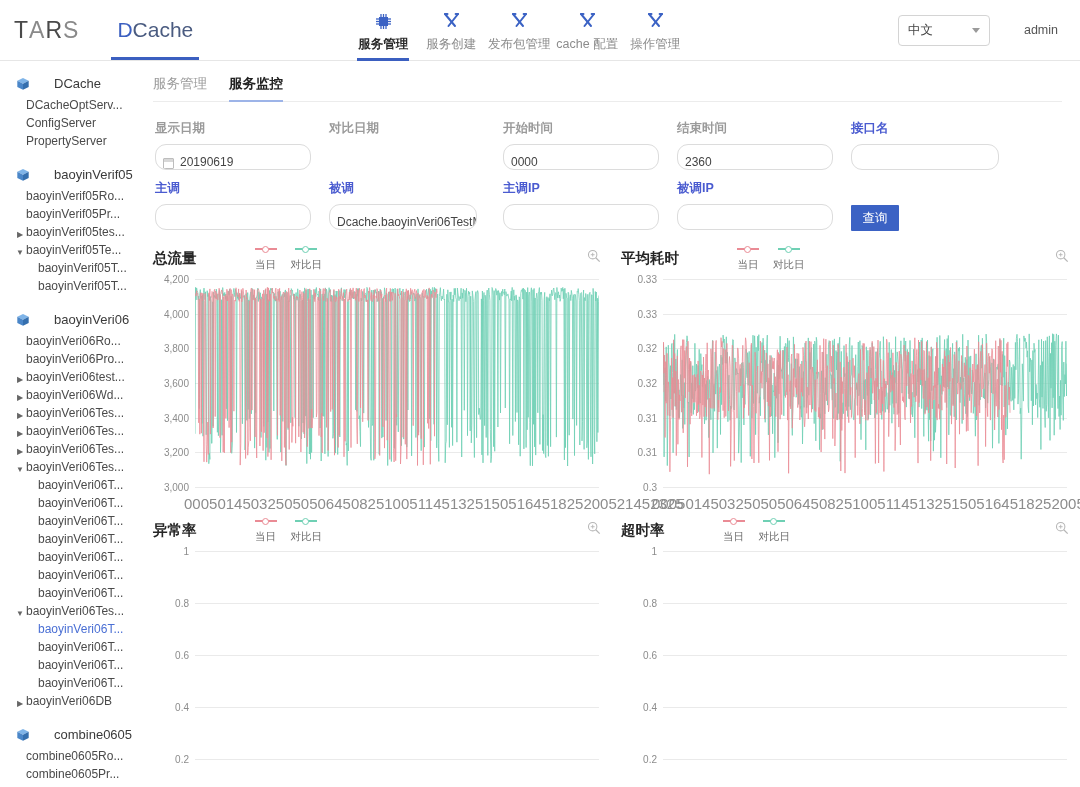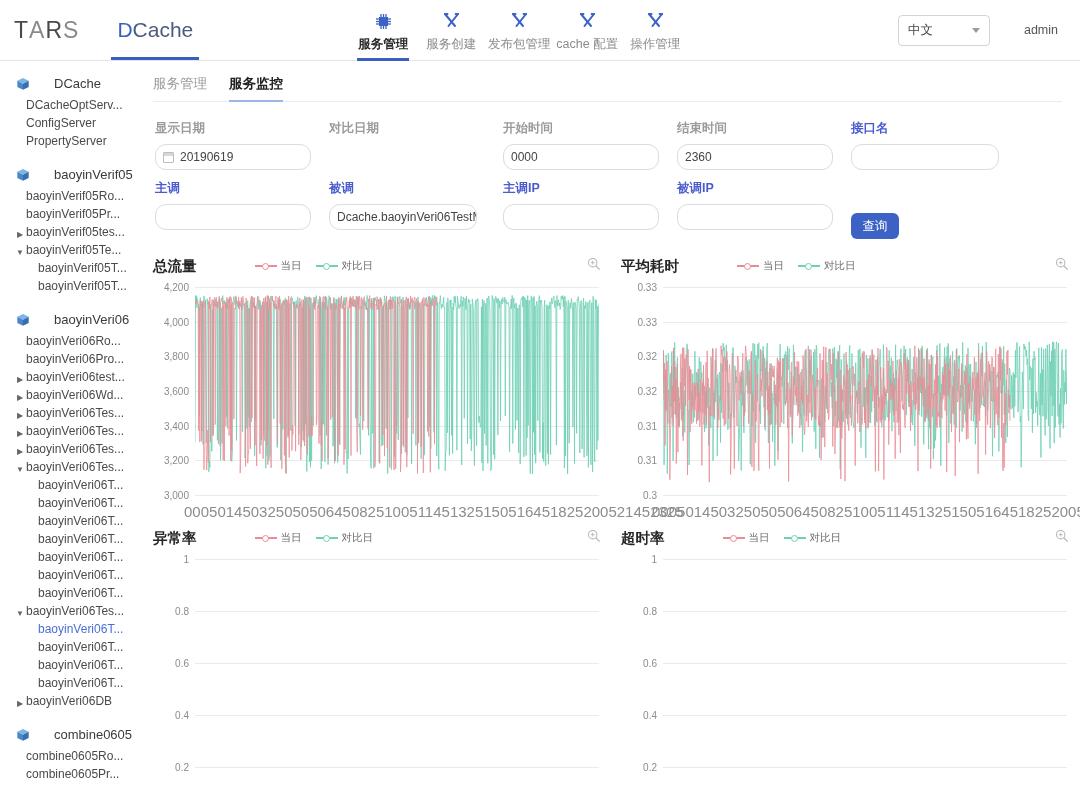--- a/index.html
+++ b/index.html
@@ -191,21 +191,21 @@
     margin-bottom: 7px;
     display: block;
   }
   .form-label.gray { color: #9a9a9a; font-weight: bold; }
   .input-box {
     height: 26px;
     border: 1px solid #dcdcdc;
     border-radius: 11px;
     background: #fff;
     display: flex;
-    align-items: center;
+    align-items: flex-end;
     padding: 0 7px;
     font-size: 12px;
     color: #444;
     width: 156px;
     overflow: hidden;
     white-space: nowrap;
   }
   .input-box.w-long { width: 148px; }
   .input-box.w-iface { width: 148px; }
   .cal-icon {
@@ -215,27 +215,27 @@
     border-radius: 1px;
     margin-right: 6px;
     position: relative;
   }
   .cal-icon::before {
     content: "";
     position: absolute; left: 0; right: 0; top: 0;
     height: 3px; background: #d8d8d8;
   }
   .query-btn {
-    margin-top: 12px;
+    margin-top: 4px;
     width: 48px; height: 26px;
     background: #3b62c4;
     color: #fff;
     font-size: 12.5px;
     border: none;
-    border-radius: 6px;
+    border-radius: 1px;
     cursor: pointer;
     font-family: "Liberation Sans", sans-serif;
   }
 
   
   #charts { margin-top: 14px; }
   .chart-row { display: flex; gap: 16px; }
   .chart-card { width: 452px; flex: 0 0 452px; }
   .chart-head {
     display: flex;
@@ -248,21 +248,21 @@
     font-size: 14.5px;
     font-weight: bold;
     color: #262626;
   }
   .chart-legend {
     display: flex;
     gap: 14px;
     margin-left: 58px;
     align-items: center;
   }
-  .legend-item { display: flex; align-items: center; gap: 4px; font-size: 10.5px; color: #6b6b6b; }
+  .legend-item { display: flex; align-items: center; gap: 4px; font-size: 10.5px; color: #6b6b6b; flex-direction: column; }
   .legend-mark { width: 22px; height: 10px; position: relative; }
   .legend-mark .bar {
     position: absolute; top: 4px; left: 0; width: 22px; height: 1.5px;
   }
   .legend-mark .ring {
     position: absolute; top: 1.5px; left: 7px;
     width: 7px; height: 7px; border-radius: 50%;
     border: 1.5px solid;
     background: #fff;
   }

